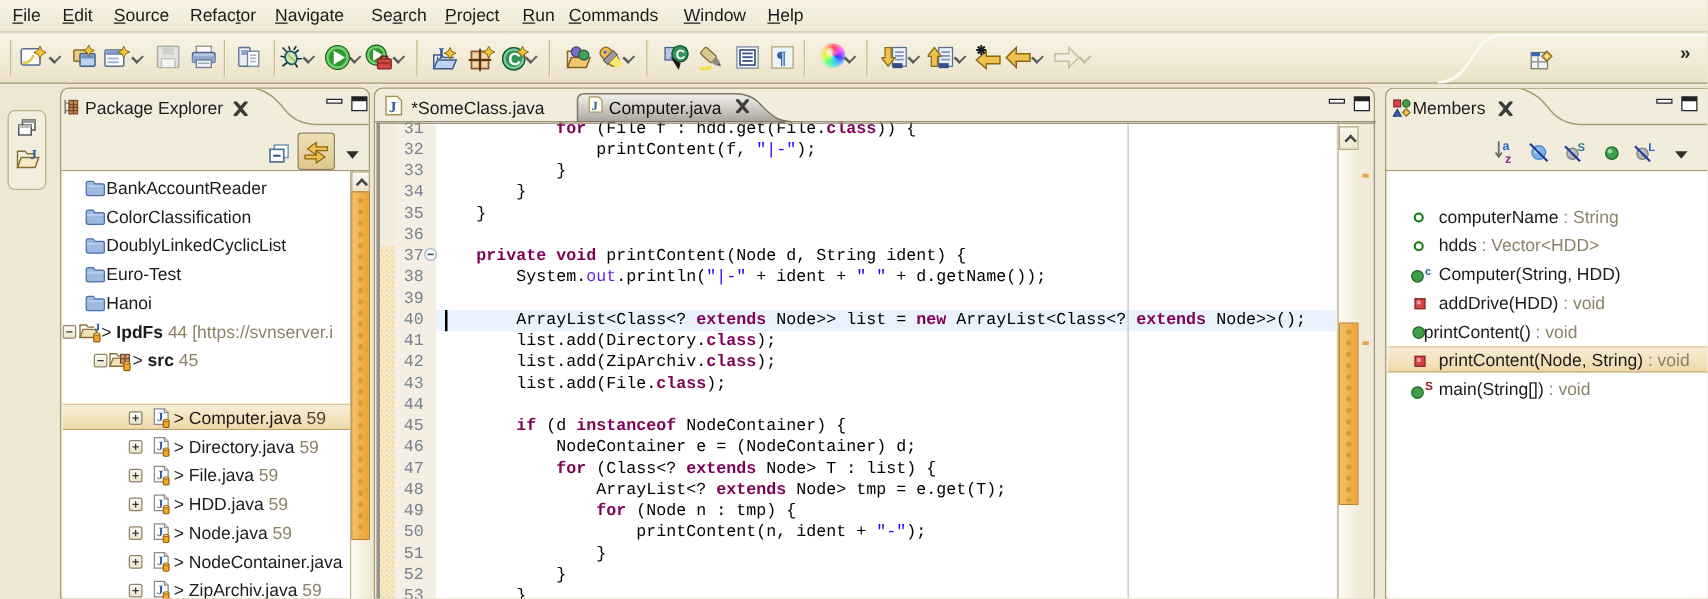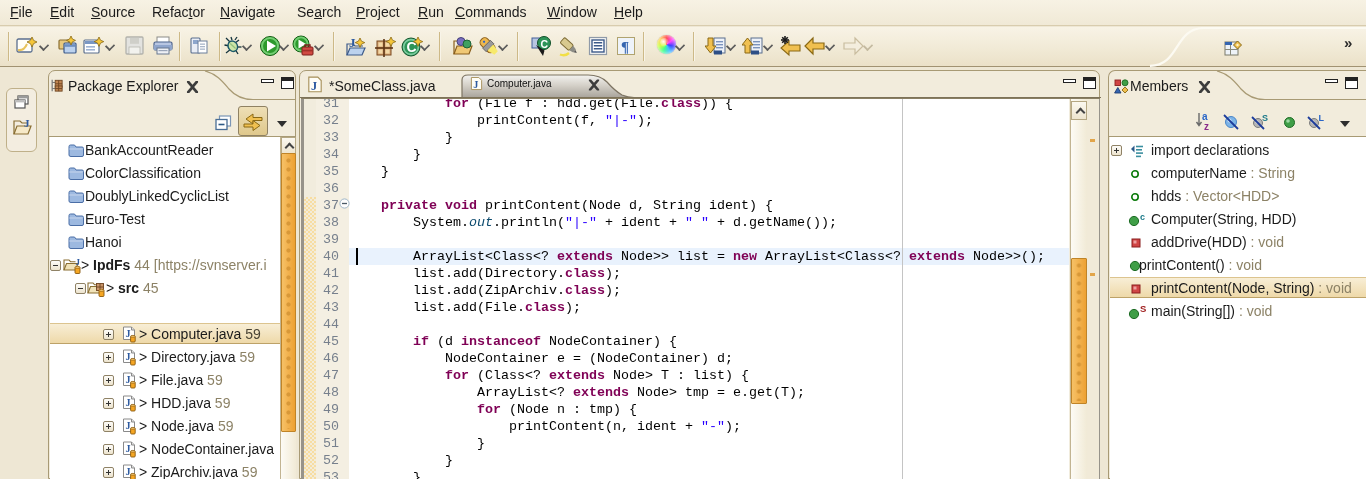--- a/index.html
+++ b/index.html
@@ -32,21 +32,21 @@
 .sbthumb { position:absolute; background:linear-gradient(90deg,#f6c167,#eda133); border:1px solid #c08427; border-radius:1px; }
 .sbdots { position:absolute; left:4px; right:4px; top:2px; bottom:2px;
   background-image:radial-gradient(circle at 50% 50%, #d89838 1.7px, rgba(0,0,0,0) 2.5px);
   background-size:9px 9px; background-position:center top; background-repeat:repeat-y; }
 .sbarrow { position:absolute; background:linear-gradient(#fbf8f0,#eee5cf); border:1px solid #b5a783; }
 .chev { position:absolute; width:7px; height:7px; border-left:2px solid #444; border-top:2px solid #444; }
 #code { position:absolute; font-family:"Liberation Mono", monospace; font-size:13.33px; line-height:17px; white-space:pre; color:#000; }
 #lnum { position:absolute; font-family:"Liberation Mono", monospace; font-size:13.33px; line-height:17px; white-space:pre; color:#77808d; text-align:right; }
 .k { color:#7f0055; font-weight:bold; }
 .s { color:#2a00ff; }
-.sf { color:#0c4a6e; font-style:italic; }
+.sf { color:#6d28d9; }
 .vtab-border { stroke:#a89a74; stroke-width:1.2; fill:none; }
 </style>
 </head>
 <body>
 <div id="menubar">
   <span style="left:10px"><u>F</u>ile</span>
   <span style="left:50px"><u>E</u>dit</span>
   <span style="left:91px"><u>S</u>ource</span>
   <span style="left:152px">Refac<u>t</u>or</span>
   <span style="left:220px"><u>N</u>avigate</span>
@@ -408,21 +408,21 @@
     </svg>
     <svg class="abs" style="left:7px; top:5px" width="16" height="18" viewBox="0 0 14 16">
         <path d="M1.5 1 h8 l3 3 v10 h-11 Z" fill="#fffef6" stroke="#a6905a" stroke-width="1"></path>
         <text x="3.5" y="12" font-family="Liberation Serif" font-size="11" font-weight="bold" fill="#2d5aa0">J</text>
       </svg>
     <span class="abs" style="left:29px; top:7px; font-size:14px;">*SomeClass.java</span>
     <svg class="abs" style="left:170px; top:5px" width="13" height="16" viewBox="0 0 14 16">
         <path d="M1.5 1 h8 l3 3 v10 h-11 Z" fill="#fffef6" stroke="#a6905a" stroke-width="1"></path>
         <text x="3.5" y="12" font-family="Liberation Serif" font-size="11" font-weight="bold" fill="#2d5aa0">J</text>
       </svg>
-    <span class="abs" style="left:187px; top:7px; font-size:10px; color:#111;">Computer.java</span>
+    <span class="abs" style="left:187px; top:7px; font-size:14px; color:#111;">Computer.java</span>
     <svg class="abs" style="left:288px; top:8px" width="12" height="12" viewBox="0 0 14 13">
         <path d="M1 0 L3.5 0 L7 4 L10.5 0 L13 0 L13 1.5 L8.8 6.5 L13 11.5 L13 13 L10.5 13 L7 9 L3.5 13 L1 13 L1 11.5 L5.2 6.5 L1 1.5 Z" fill="#3c3c3c"></path>
       </svg>
     <div class="minbtn" style="left:763px; top:8px"></div>
     <div class="maxbtn" style="left:783px; top:6px"></div>
     <div class="abs" style="left:0; top:26px; width:801px; height:1px; background:#7d7258;"></div>
     <div class="abs" id="edbody" style="left:1px; top:27px; width:799px; height:381px; overflow:hidden; background:#f1ecdd;">
       <div class="abs" style="left:0; top:0; width:799px; height:1px; background:#8a7f63; z-index:5;"></div>
       <div class="abs" style="left:0; top:0; width:3px; height:381px; background:#97938a;"></div>
       <div class="abs" style="left:3px; top:99px; width:12px; height:282px; background:repeating-conic-gradient(#f7ddA2 0% 25%, #f3ecd9 0% 50%) 0 0/4px 4px;"></div>
@@ -533,27 +533,20 @@
       </svg>
     <svg class="abs" style="left:198px; top:42px" width="20" height="18" viewBox="0 0 20 18">
         <circle cx="7" cy="10" r="4.5" fill="#b5b5b5" stroke="#7d7d7d" stroke-width="1"></circle>
         <circle cx="5.8" cy="8.8" r="1.6" fill="#e3e3e3"></circle>
         <text x="11.5" y="8" font-family="Liberation Sans" font-size="9" font-weight="bold" fill="#2a66c8">L</text>
         <line x1="1" y1="4" x2="13" y2="16" stroke="#1d3c9a" stroke-width="1.8"></line>
       </svg>
     <div class="abs" style="left:231px; top:50px; width:0; height:0; border-left:5px solid transparent; border-right:5px solid transparent; border-top:6px solid #2e2e2e;"></div>
     <div class="abs" style="left:0; top:65px; width:257px; height:1px; background:#a89a74;"></div>
     <div class="tree" id="memtree" style="left:1px; top:66px; width:257px; height:342px;">
-      <div class="trow" style="top:2px"><div class="pm plus" style="left:1px"></div><svg class="abs" style="left:19px; top:4px" width="16" height="15" viewBox="0 0 16 15">
-            <path d="M2 6 L5.5 2.5 L5.5 9.5 Z" fill="#2a5a8a"></path>
-            <line x1="7" y1="3.5" x2="14" y2="3.5" stroke="#3b8fa0" stroke-width="1.6"></line>
-            <line x1="7" y1="6.8" x2="13" y2="6.8" stroke="#3b8fa0" stroke-width="1.6"></line>
-            <line x1="7" y1="10.1" x2="14" y2="10.1" stroke="#3b8fa0" stroke-width="1.6"></line>
-            <line x1="7" y1="13.4" x2="12" y2="13.4" stroke="#3b8fa0" stroke-width="1.6"></line>
-          </svg><span class="lbl" style="left:41px">import declarations</span></div>
       <div class="trow" style="top:25px"><svg class="abs" style="left:20px; top:7px" width="10" height="10" viewBox="0 0 10 10">
             <circle cx="5" cy="5" r="3.2" fill="#fff" stroke="#0a7a0a" stroke-width="1.6"></circle>
           </svg><span class="lbl" style="left:41px">computerName <span class="gray">: String</span></span></div>
       <div class="trow" style="top:48px"><svg class="abs" style="left:20px; top:7px" width="10" height="10" viewBox="0 0 10 10">
             <circle cx="5" cy="5" r="3.2" fill="#fff" stroke="#0a7a0a" stroke-width="1.6"></circle>
           </svg><span class="lbl" style="left:41px">hdds <span class="gray">: Vector&lt;HDD&gt;</span></span></div>
       <div class="trow" style="top:71px"><svg class="abs" style="left:18px; top:5px" width="22" height="14" viewBox="0 0 22 14">
             <circle cx="6" cy="8" r="4.6" fill="#3f9e47" stroke="#1d6b24" stroke-width="1"></circle>
             <text x="12" y="7" font-family="Liberation Sans" font-size="9" font-weight="bold" fill="#1d7a8a">c</text>
           </svg><span class="lbl" style="left:41px">Computer(String, HDD)</span></div>

